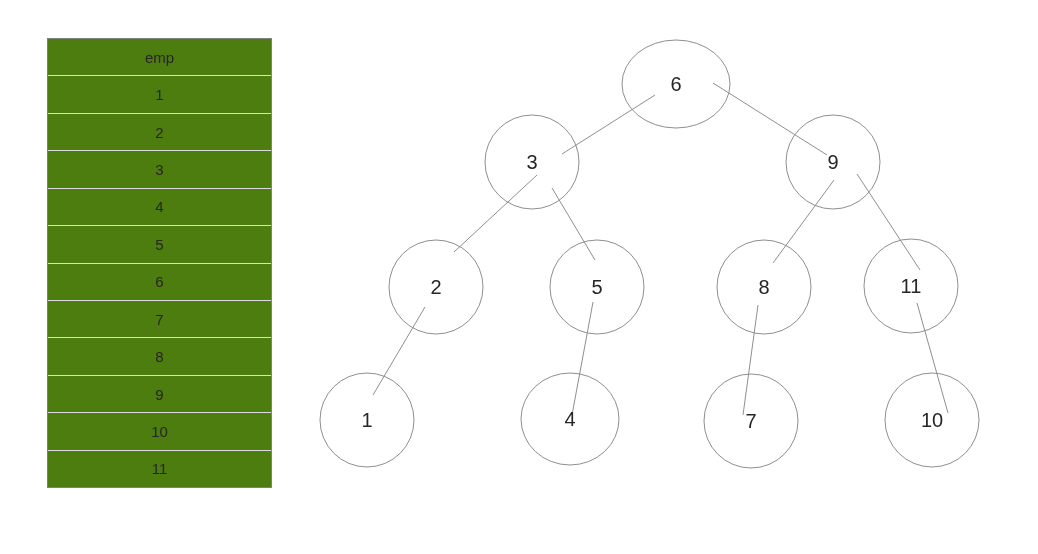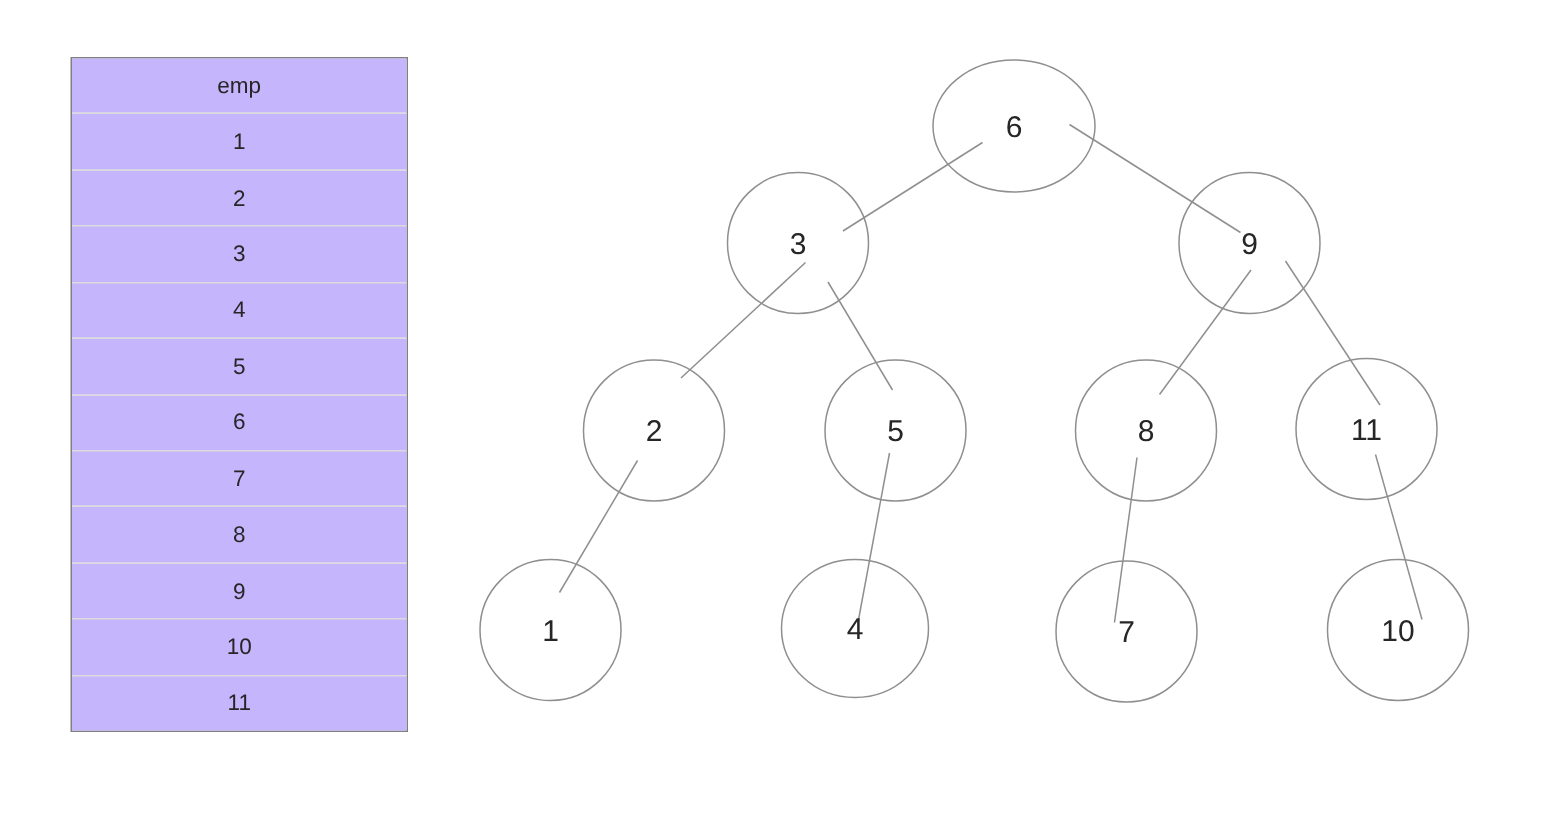--- a/index.html
+++ b/index.html
@@ -35,21 +35,21 @@
     flex-direction: column;
   }
   .trow {
     flex: 1 1 0;
     display: flex;
     align-items: center;
     justify-content: center;
     font-size: 15px;
     color: #262626;
     border-top: 1px solid #dcdcdc;
-    background: #c4b5fd;
+    background: #4d7c0f;
   }
   .trow:first-child {
     border-top: none;
   }
 </style>
 </head>
 <body>
 
 <div class="screen">
 

